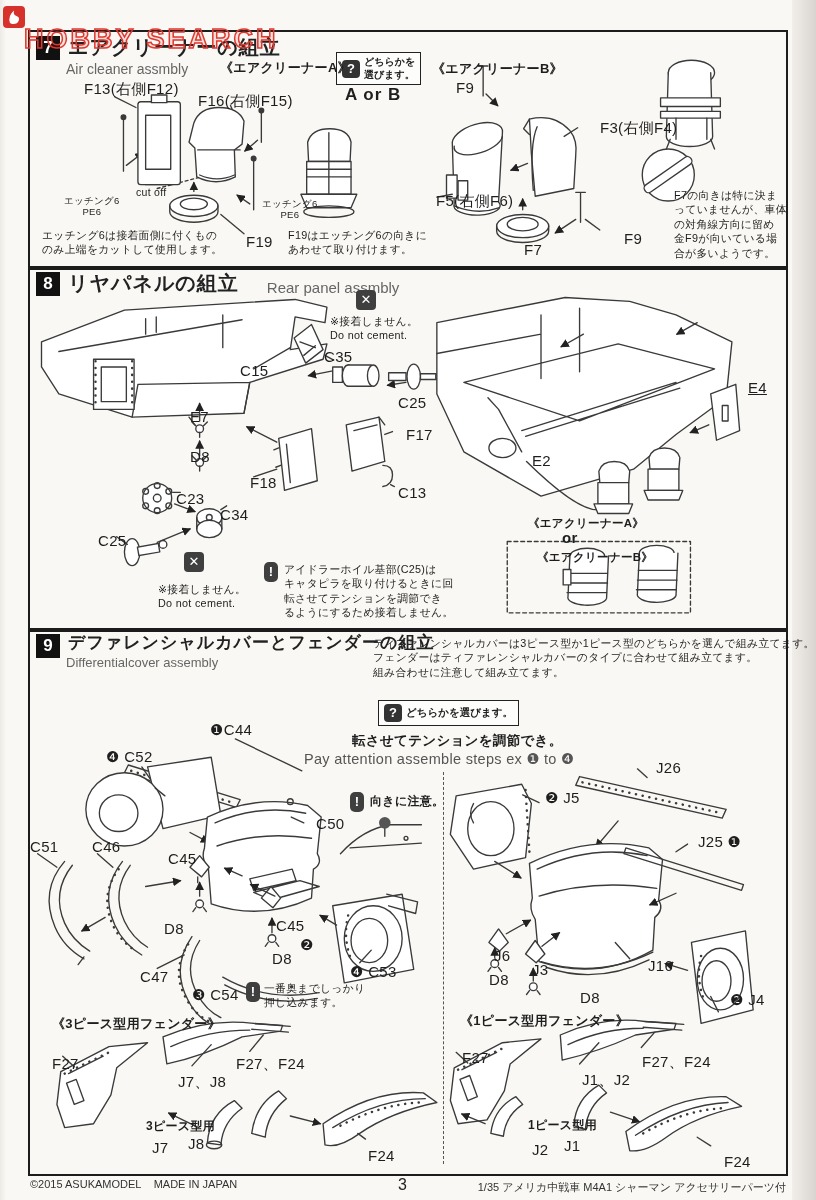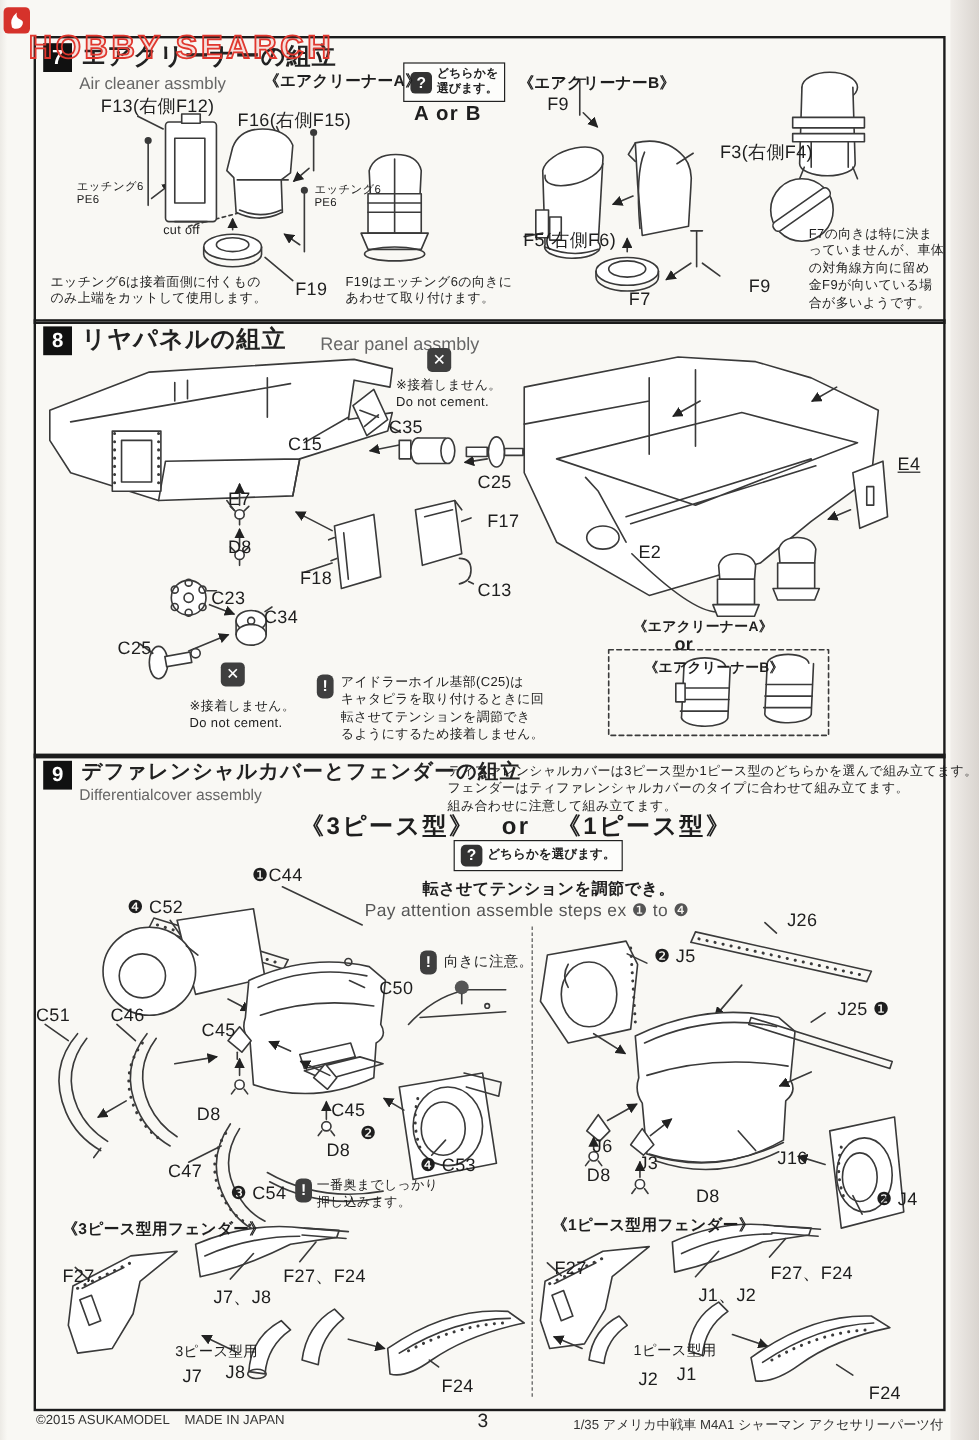--- a/index.html
+++ b/index.html
@@ -13,24 +13,24 @@
   svg{position:absolute;}
   .stk{stroke:#3a3a3a;stroke-width:1.4;fill:none;stroke-linejoin:round;stroke-linecap:round;}
   .fillw{fill:#fff;}
   .dots{stroke:#3a3a3a;stroke-width:2.6;fill:none;stroke-dasharray:.1 7;stroke-linecap:round;}
   .dash{stroke-dasharray:4 3;}
   .lbl{position:absolute;white-space:pre-line;font-size:15px;line-height:1.18;color:#1e1e1e;letter-spacing:.3px;}
   .part{font-size:15px;font-weight:500;}
   .cap{font-size:13px;font-weight:700;}
   .cap-sm{font-size:11.5px;font-weight:700;}
   .or-sm{font-size:15px;font-weight:700;}
-  .tiny{font-size:9.5px;line-height:1.2;}
+  .tiny{font-size:9.5px;text-align:center;line-height:1.2;margin-top:45px;}
   .tiny-en{font-size:10.5px;}
   .note{font-size:10.8px;line-height:1.34;font-weight:500;}
-  .note-md{font-size:12px;font-weight:400;}
+  .note-md{font-size:12px;font-weight:700;}
   .bold-md{font-size:13.5px;font-weight:700;}
   .en-md{font-size:14.5px;color:#555;font-weight:500;}
   .variants{font-size:20px;font-weight:700;letter-spacing:2px;}
   .sec-head{position:absolute;display:flex;align-items:flex-start;gap:8px;}
   .num{display:inline-block;width:24px;height:24px;background:#111;color:#fff;font-weight:700;
        font-size:17px;text-align:center;line-height:24px;flex:0 0 auto;}
   .ttl{font-size:20px;font-weight:700;letter-spacing:1px;line-height:1.1;}
   .ttl.md{font-size:17px;}
   .sub-inline{font-size:15px;color:#666;align-self:flex-end;margin-left:20px;}
   .sub-under{position:absolute;font-size:14px;color:#666;}
@@ -82,21 +82,20 @@
   </div>
 
   <div class="sec-head" style="left:36px;top:634px;">
     <span class="num">9</span>
     <span class="ttl md">デファレンシャルカバーとフェンダーの組立</span>
   </div>
   <div class="sub-under" style="left:66px;top:655px;font-size:13px;">Differentialcover assembly</div>
   <div class="lbl note" style="left:373px;top:636px;">ティファレンシャルカバーは3ピース型か1ピース型のどちらかを選んで組み立てます。
 フェンダーはティファレンシャルカバーのタイプに合わせて組み立てます。
 組み合わせに注意して組み立てます。</div>
-  <div class="lbl variants" style="left:250px;top:678px;">《3ピース型》　or　《1ピース型》</div>
 
   <div class="choose" style="left:336px;top:52px;">
     <span class="qicon">?</span>
     <span class="qtxt">どちらかを
 選びます。</span>
   </div>
   <div class="lbl aorb" style="left:345px;top:85px;">A or B</div>
   <div class="choose" style="left:378px;top:700px;">
     <span class="qicon">?</span>
     <span class="qtxt" style="white-space:nowrap;font-size:10.5px;">どちらかを選びます。</span>

